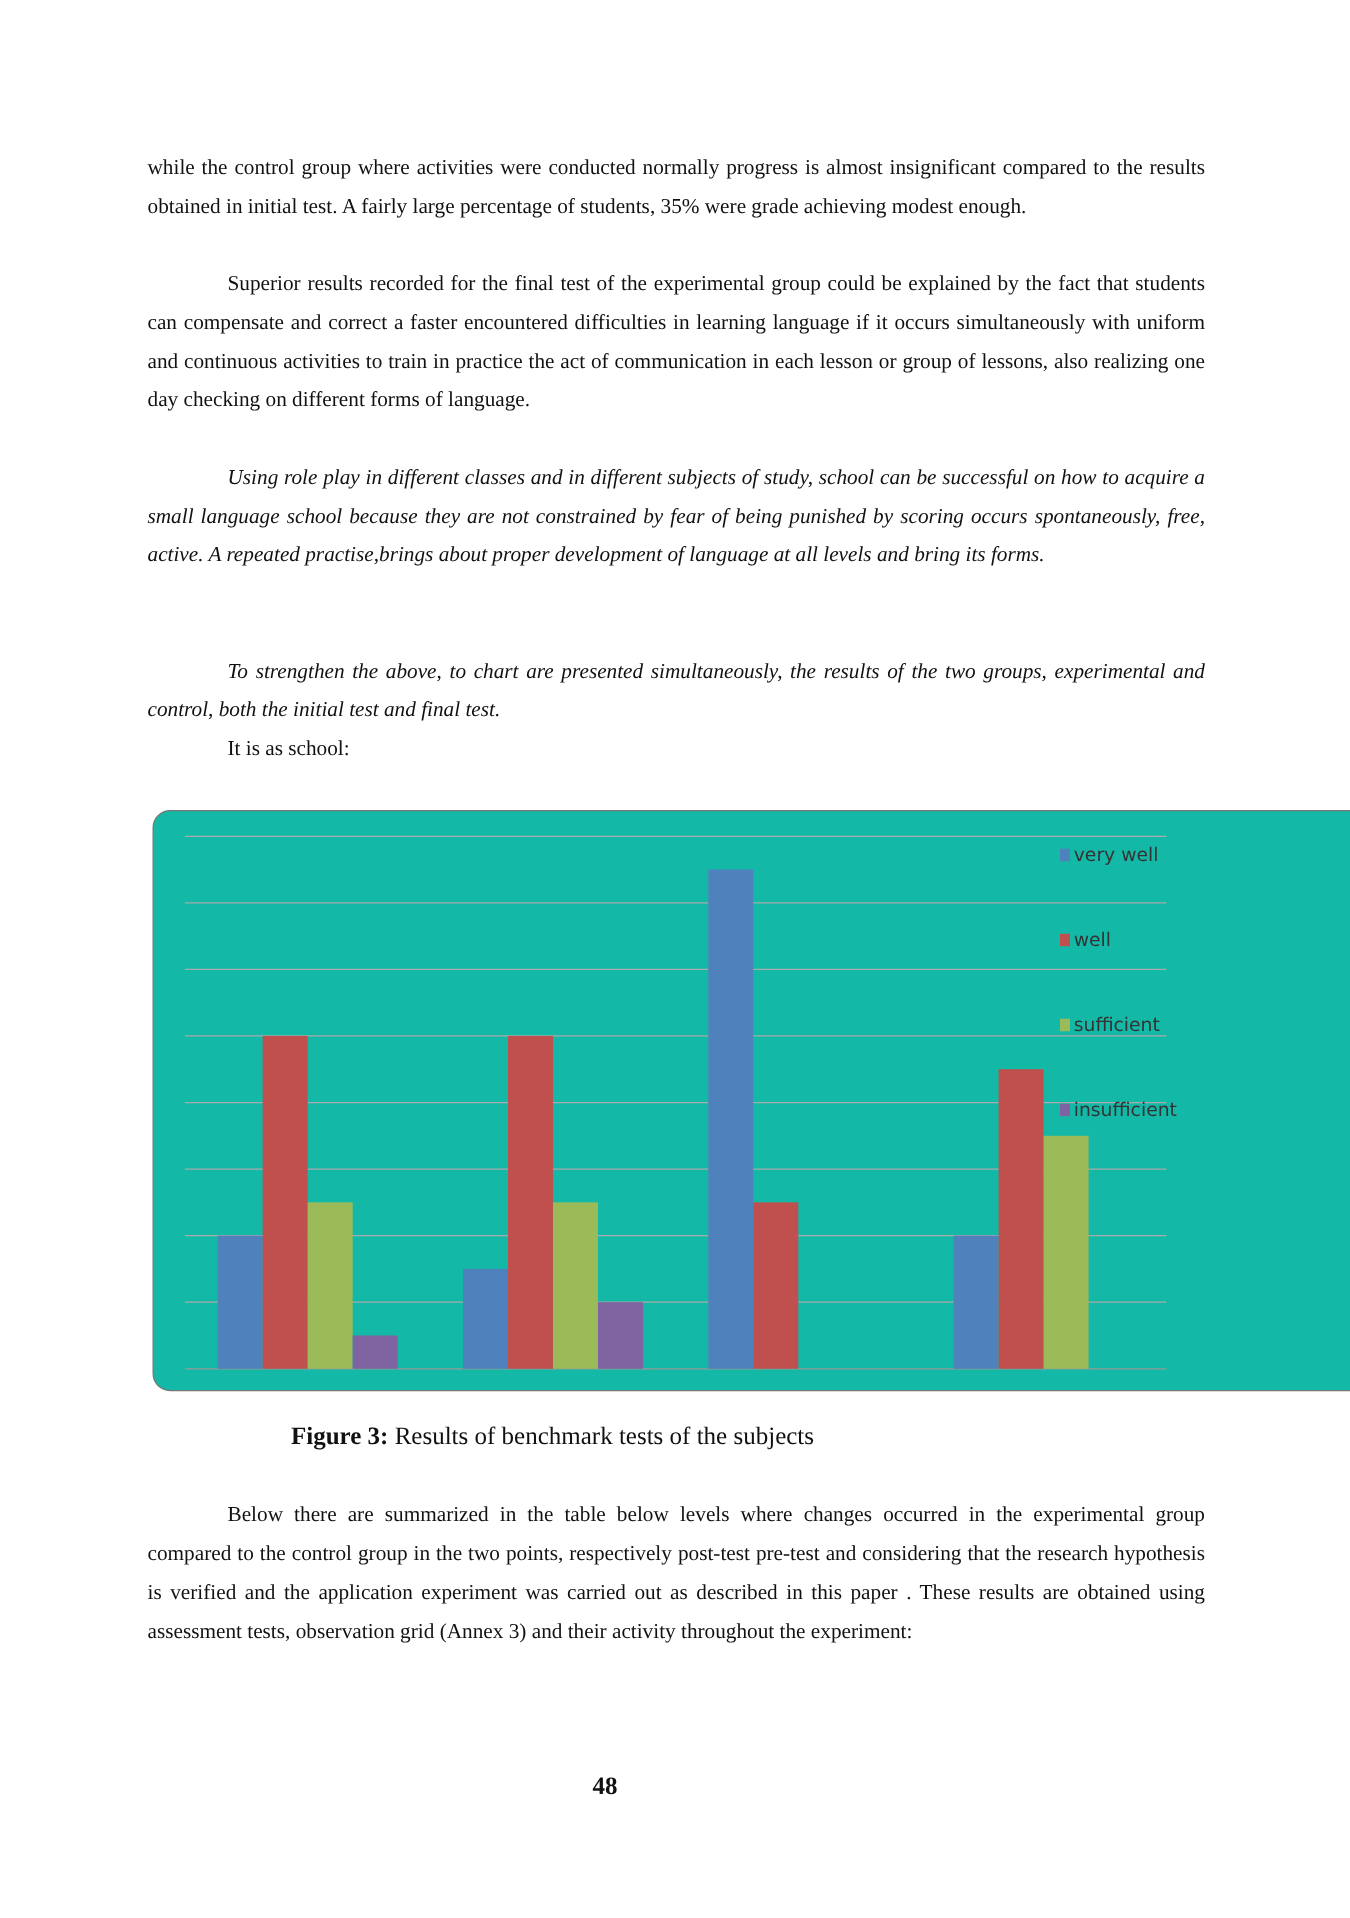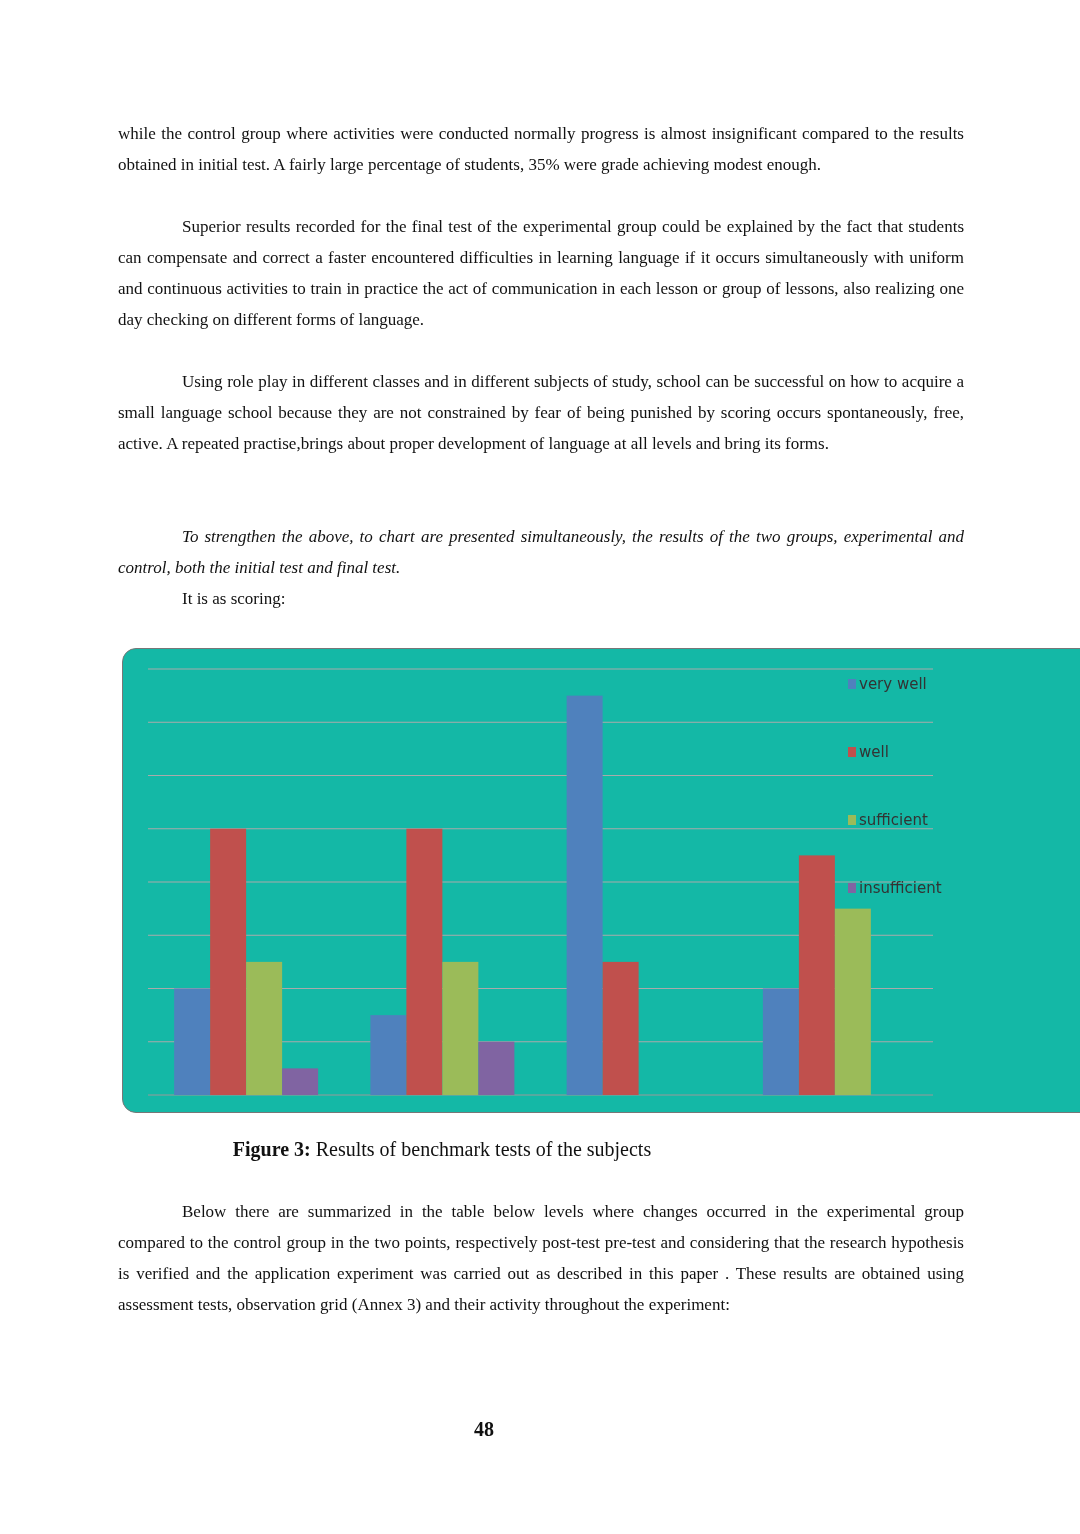--- a/index.html
+++ b/index.html
@@ -15,23 +15,23 @@
   #chart-frame { position:absolute; left:122px; top:648px; width:1001px; height:465px;
                  border:1.5px solid #777; border-radius:14px; box-sizing:border-box; background:#14b8a6; }
   #chart-svg { position:absolute; left:0; top:0; }
   .legend-text { font-family:"DejaVu Sans", sans-serif; font-size:15px; fill:#333; }
 </style>
 </head>
 <body>
 
 <p class="para" style="top:118px;">while the control group where activities were conducted normally progress is almost insignificant compared to the results obtained in initial test. A fairly large percentage of students, 35% were grade achieving modest enough.</p>
 <p class="para indent" style="top:211px;">Superior results recorded for the final test of the experimental group could be explained by the fact that students can compensate and correct a faster encountered difficulties in learning language if it occurs simultaneously with uniform and continuous activities to train in practice the act of communication in each lesson or group of lessons, also realizing one day checking on different forms of language.</p>
-<p class="para indent" style="top:366px;">Using role play in different classes and in different subjects of study, school can be successful on how to acquire a small language school because they are not constrained by fear of being punished by scoring occurs spontaneously, free, active. A repeated practise,brings about proper development of language at all levels and bring its forms.</p>
+<p class="para indent" style="top:366px;font-style:italic;">Using role play in different classes and in different subjects of study, school can be successful on how to acquire a small language school because they are not constrained by fear of being punished by scoring occurs spontaneously, free, active. A repeated practise,brings about proper development of language at all levels and bring its forms.</p>
 <p class="para indent" style="top:521px;font-style:italic;">To strengthen the above, to chart are presented simultaneously, the results of the two groups, experimental and control, both the initial test and final test.</p>
-<p class="para indent" style="top:583px;">It is as scoring:</p>
+<p class="para indent" style="top:583px;">It is as school:</p>
 
 <div id="chart-frame">
   <svg id="chart-svg" width="833" height="465">
       <line x1="25" x2="810" y1="446" y2="446" stroke="#999" stroke-width="1"></line>
       <line x1="25" x2="810" y1="392.75" y2="392.75" stroke="#aaa" stroke-width="1"></line>
       <line x1="25" x2="810" y1="339.5" y2="339.5" stroke="#aaa" stroke-width="1"></line>
       <line x1="25" x2="810" y1="286.25" y2="286.25" stroke="#aaa" stroke-width="1"></line>
       <line x1="25" x2="810" y1="233" y2="233" stroke="#aaa" stroke-width="1"></line>
       <line x1="25" x2="810" y1="179.75" y2="179.75" stroke="#aaa" stroke-width="1"></line>
       <line x1="25" x2="810" y1="126.5" y2="126.5" stroke="#aaa" stroke-width="1"></line>

